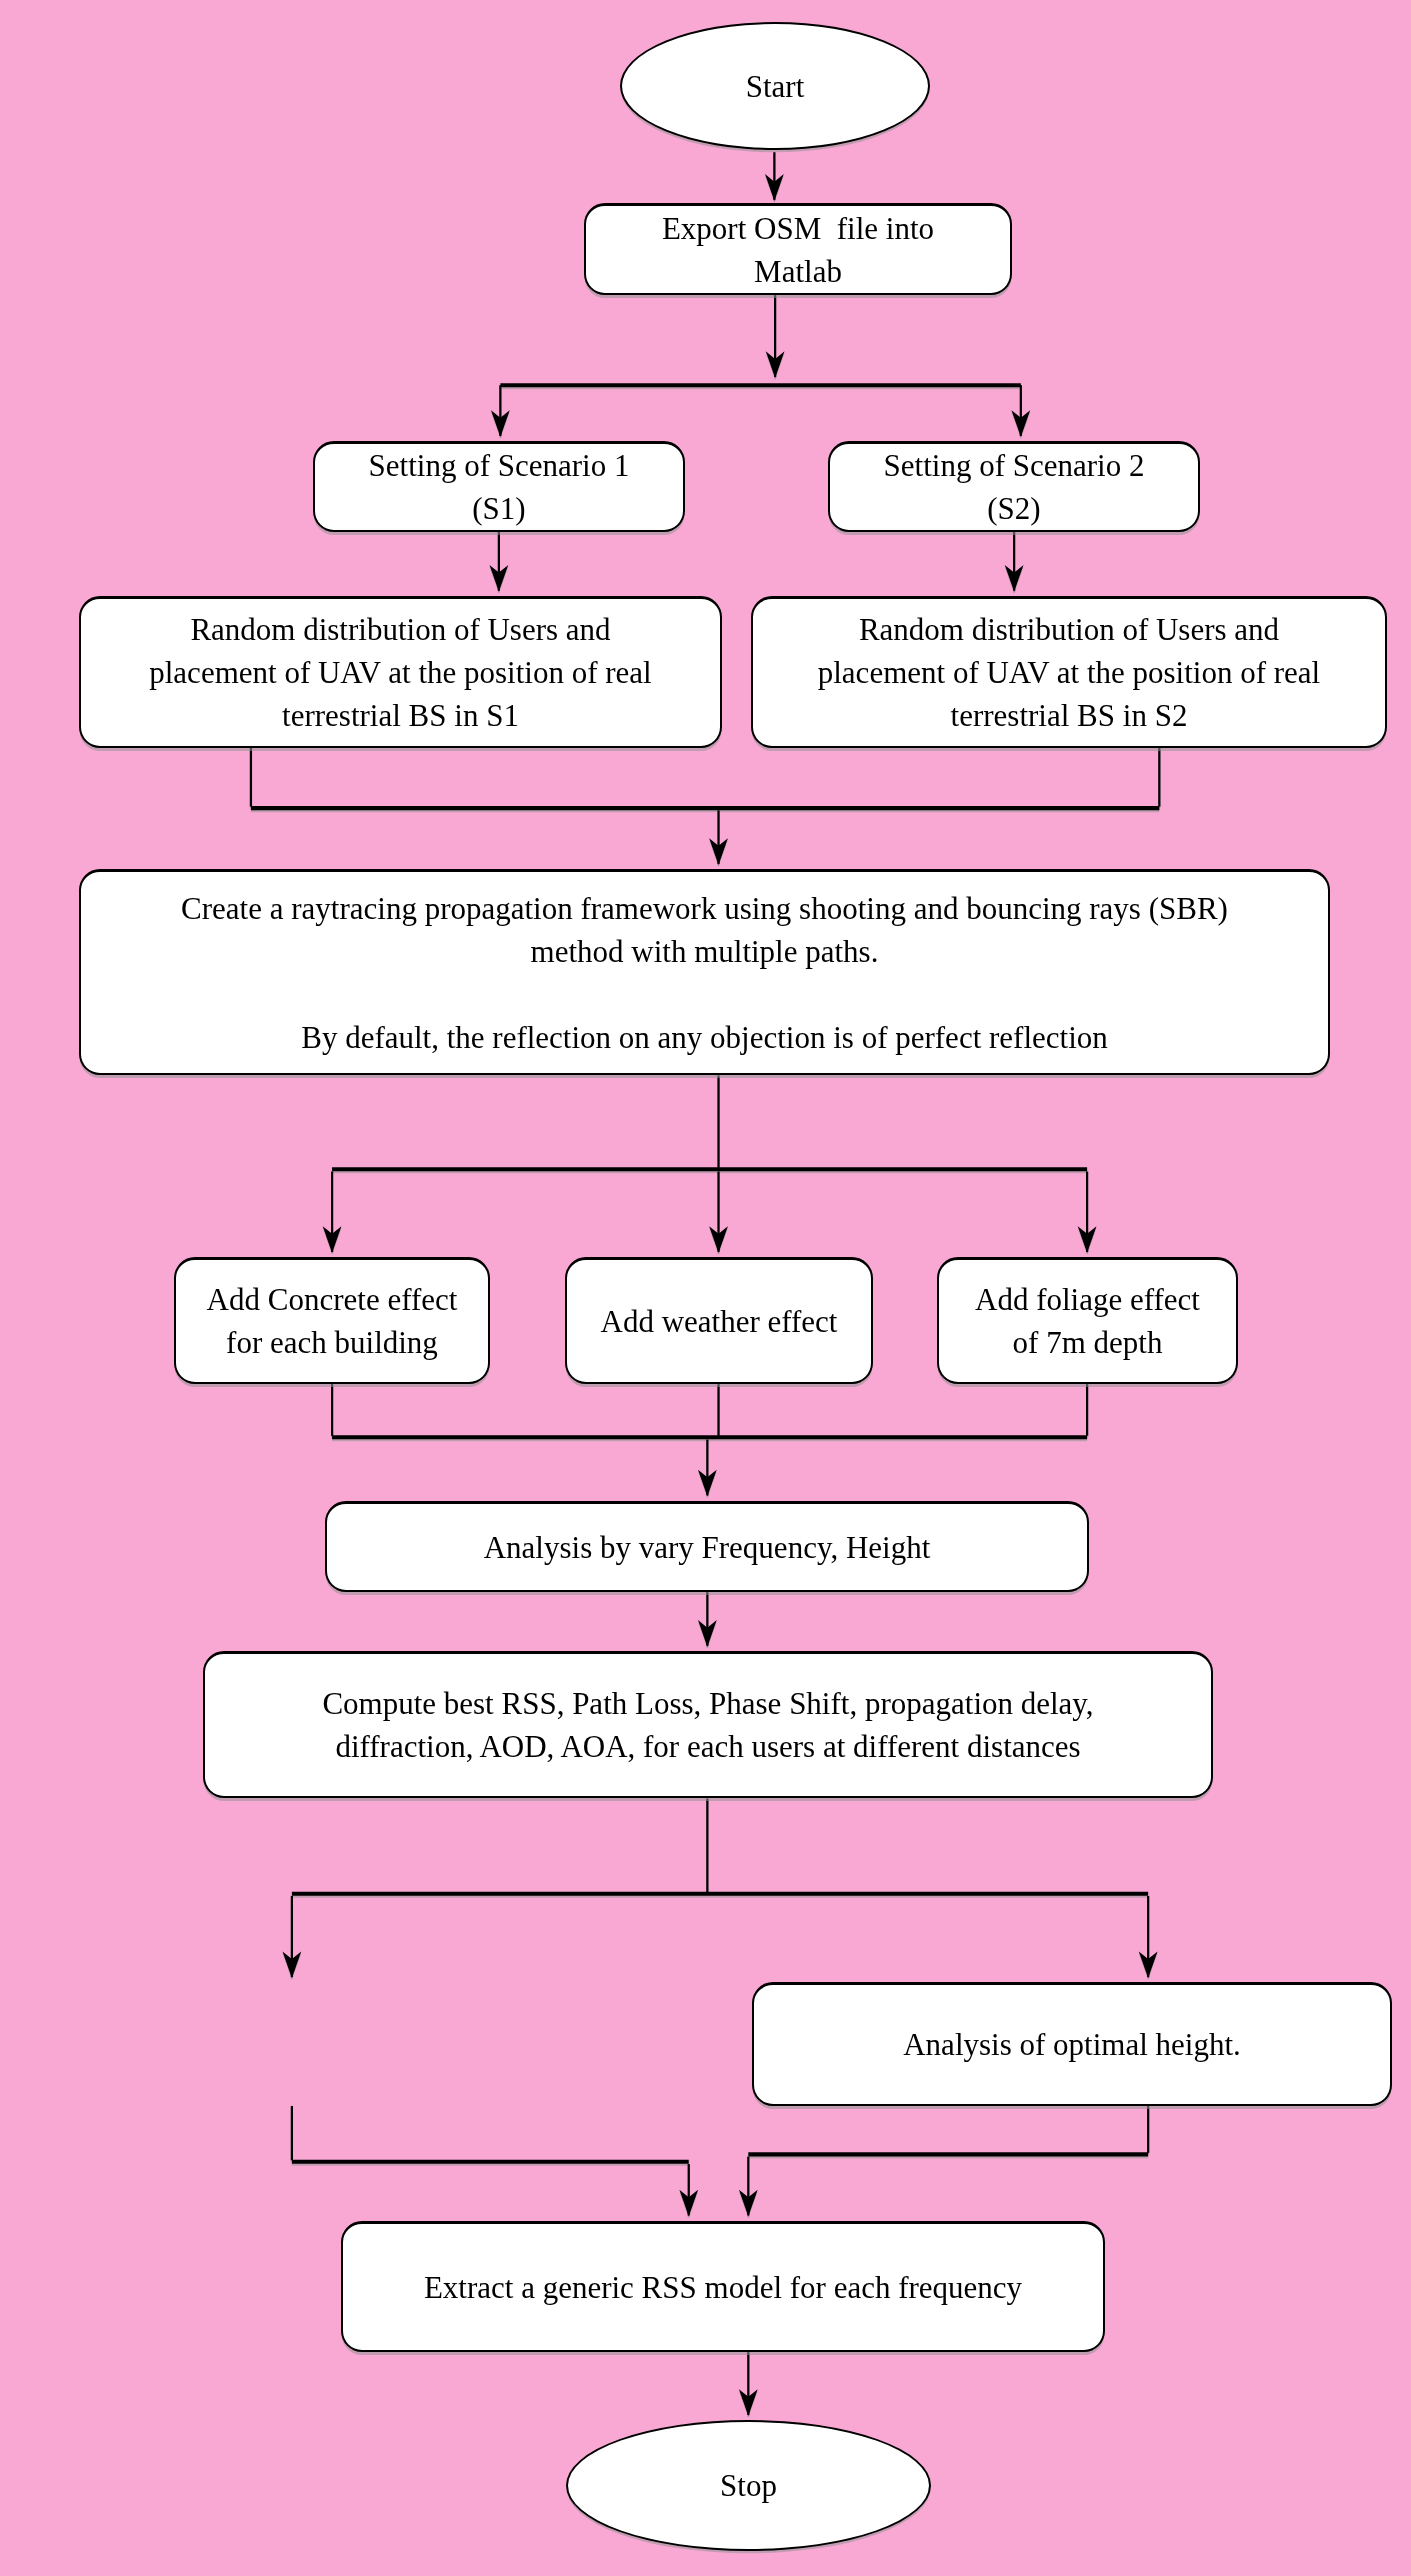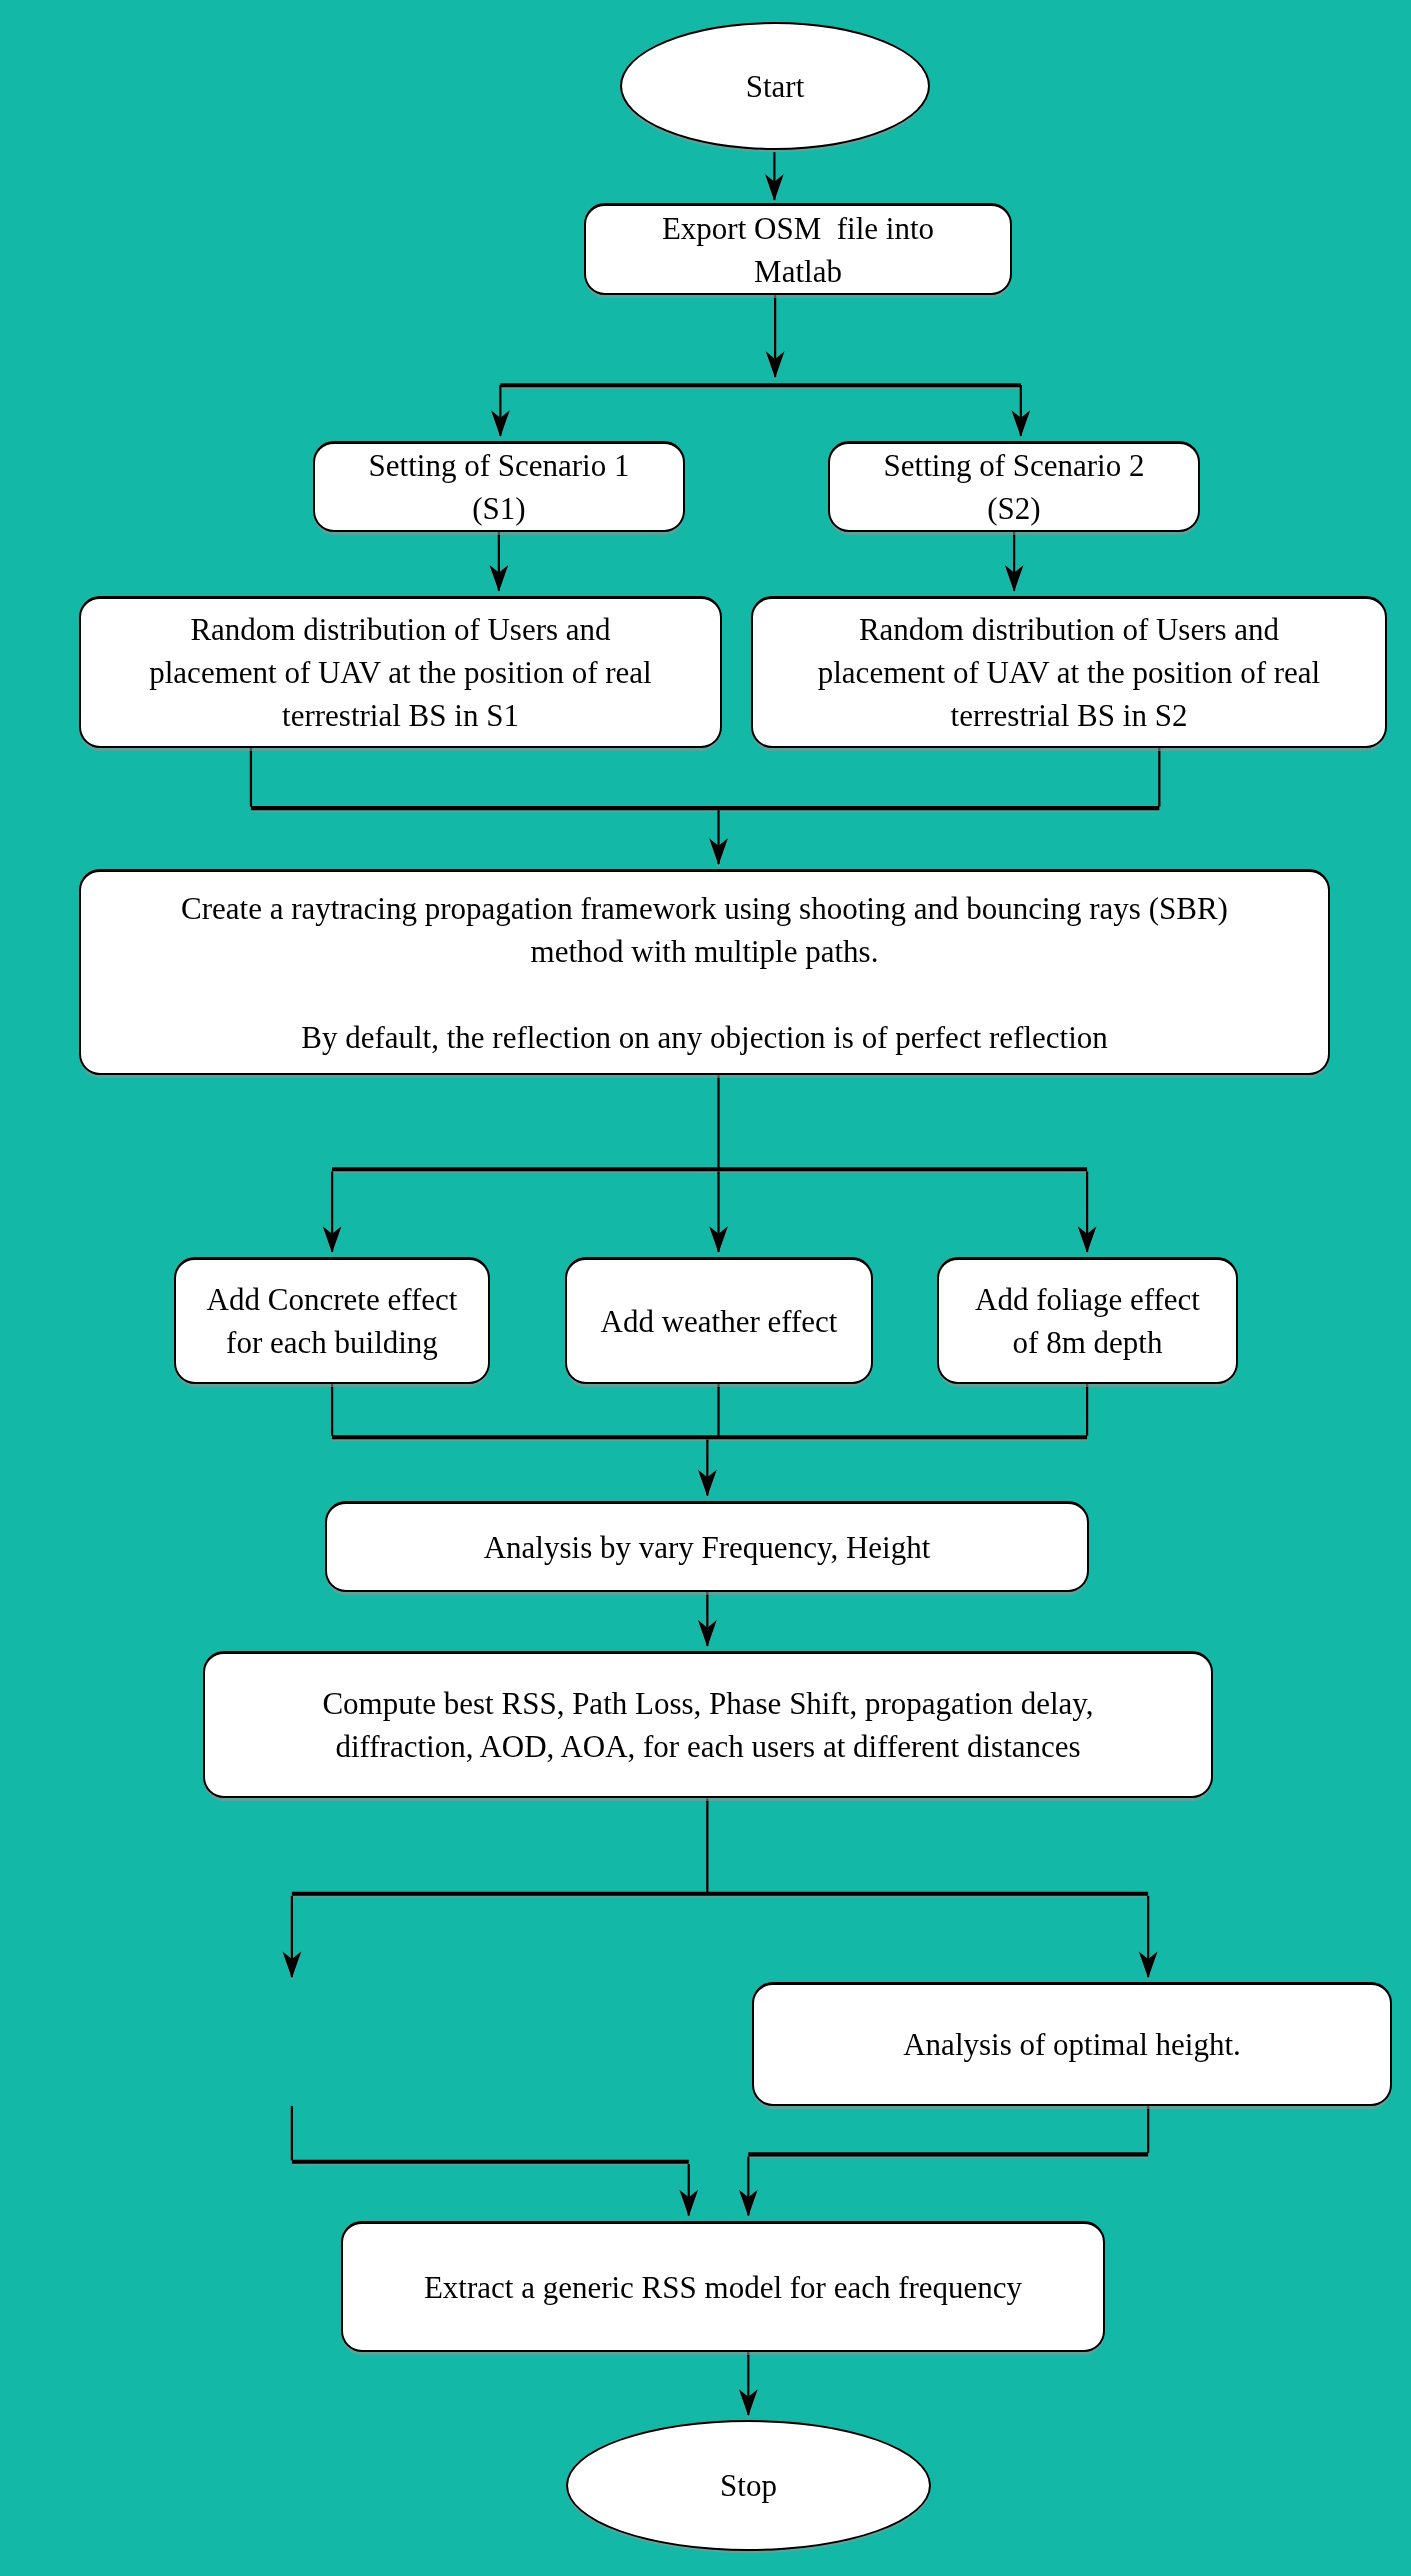--- a/index.html
+++ b/index.html
@@ -5,21 +5,21 @@
 <style>
   html, body {
     margin: 0;
     padding: 0;
     background: #ffffff;
   }
   #canvas {
     position: relative;
     width: 1411px;
     height: 2576px;
-    background: #14b8a6;
+    background: #f9a8d4;
     font-family: "Liberation Serif", "DejaVu Serif", serif;
     color: #000000;
     overflow: hidden;
   }
   #wires {
     position: absolute;
     left: 0; top: 0;
     z-index: 0;
     filter: drop-shadow(0 2.2px 0 rgba(145,145,145,0.55));
   }
@@ -151,21 +151,21 @@
     <span class="label">Add Concrete effect
 for each building</span>
   </div>
 
   <div class="node proc" style="left:565px; top:1257px; width:308px; height:127px;">
     <span class="label">Add weather effect</span>
   </div>
 
   <div class="node proc" style="left:937px; top:1257px; width:301px; height:127px;">
     <span class="label">Add foliage effect
-of 8m depth</span>
+of 7m depth</span>
   </div>
 
   <div class="node proc" style="left:325px; top:1501px; width:764px; height:91px;">
     <span class="label">Analysis by vary Frequency, Height</span>
   </div>
 
   <div class="node proc" style="left:203px; top:1651px; width:1010px; height:147px;">
     <span class="label">Compute best RSS, Path Loss, Phase Shift, propagation delay,
 diffraction, AOD, AOA, for each users at different distances</span>
   </div>

